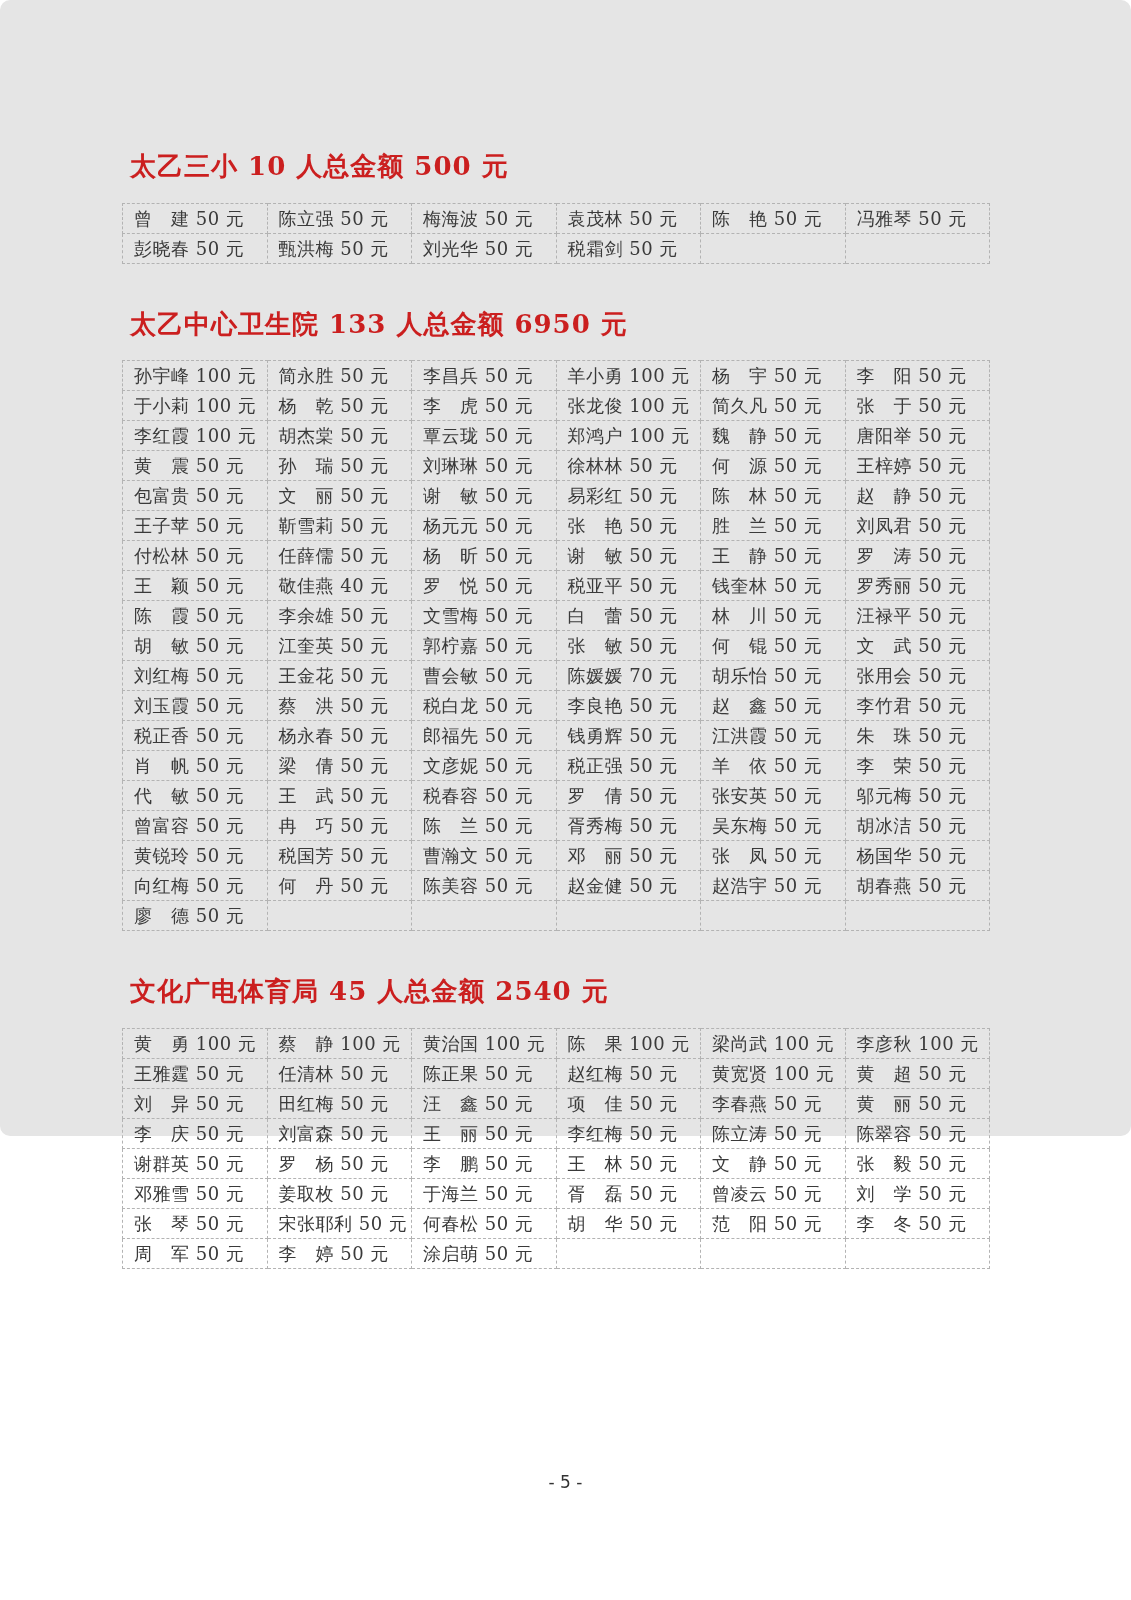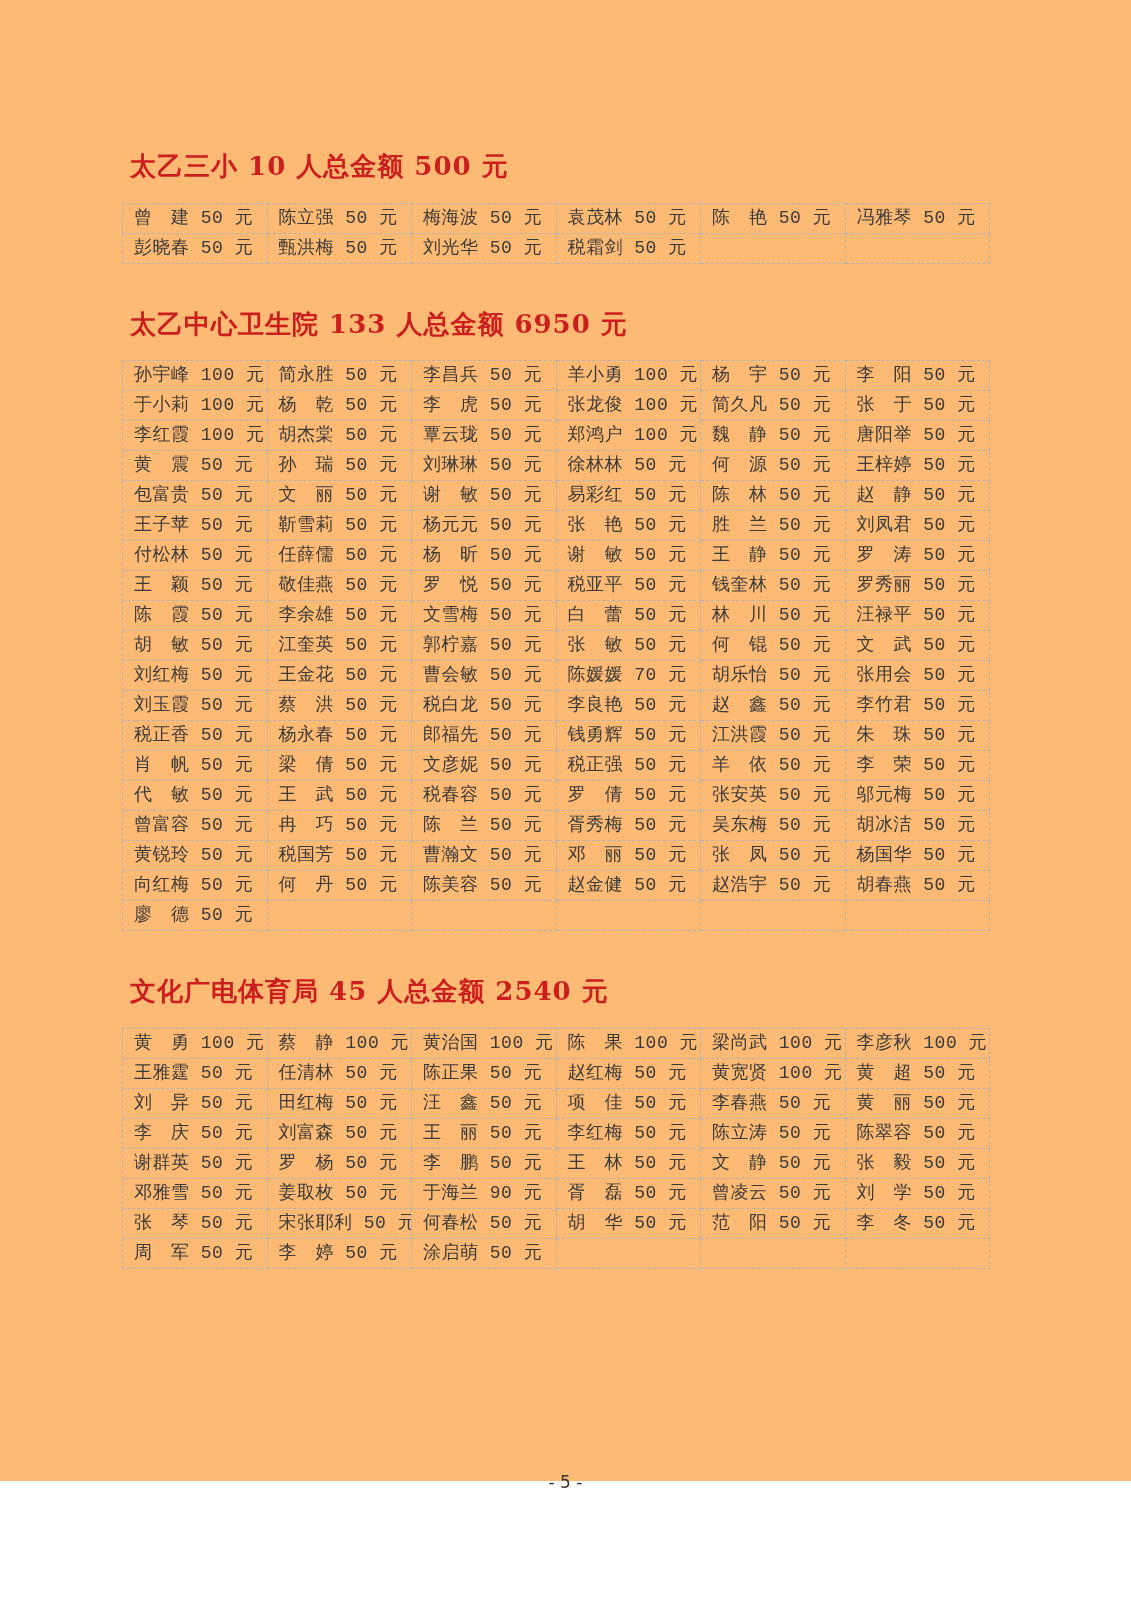--- a/index.html
+++ b/index.html
@@ -4,39 +4,39 @@
 <style>
   * { margin: 0; padding: 0; box-sizing: border-box; }
   html, body { background: #ffffff; }
   body {
     width: 1131px; height: 1600px;
     font-family: "DejaVu Serif", "Liberation Serif", serif;
     color: #2e2e2e;
     position: relative;
   }
   .page {
-    width: 1131px; height: 1481px;
-    background: #fdba74;
+    width: 1131px; height: 1136px;
+    background: #e5e5e5;
     padding: 150px 141px 0 122px;
+    border-radius: 10px;
   }
   .section-title {
     font-size: 26px;
     font-weight: bold;
     color: #cb1f1f;
     letter-spacing: 1px;
     margin: 0 0 20px 8px;
     line-height: 1.25;
   }
   .section { margin-bottom: 44px; }
   .section:last-of-type { margin-bottom: 0; }
   table.donor-table {
     width: 868px;
     table-layout: fixed;
     border-collapse: collapse;
-    font-family: Liberation Mono, monospace;
   }
   table.donor-table td {
     width: 16.6667%;
     height: 29px;
     border: 1px dashed #b3b3b3;
     font-size: 18px;
     color: #3a3a3a;
     padding: 2px 4px 2px 11px;
     white-space: nowrap;
     overflow: hidden;
@@ -137,21 +137,21 @@
           <tr>
             <td>付松林 50 元</td>
             <td>任薛儒 50 元</td>
             <td>杨　昕 50 元</td>
             <td>谢　敏 50 元</td>
             <td>王　静 50 元</td>
             <td>罗　涛 50 元</td>
           </tr>
           <tr>
             <td>王　颖 50 元</td>
-            <td>敬佳燕 50 元</td>
+            <td>敬佳燕 40 元</td>
             <td>罗　悦 50 元</td>
             <td>税亚平 50 元</td>
             <td>钱奎林 50 元</td>
             <td>罗秀丽 50 元</td>
           </tr>
           <tr>
             <td>陈　霞 50 元</td>
             <td>李余雄 50 元</td>
             <td>文雪梅 50 元</td>
             <td>白　蕾 50 元</td>
@@ -282,21 +282,21 @@
             <td>谢群英 50 元</td>
             <td>罗　杨 50 元</td>
             <td>李　鹏 50 元</td>
             <td>王　林 50 元</td>
             <td>文　静 50 元</td>
             <td>张　毅 50 元</td>
           </tr>
           <tr>
             <td>邓雅雪 50 元</td>
             <td>姜取枚 50 元</td>
-            <td>于海兰 90 元</td>
+            <td>于海兰 50 元</td>
             <td>胥　磊 50 元</td>
             <td>曾凌云 50 元</td>
             <td>刘　学 50 元</td>
           </tr>
           <tr>
             <td>张　琴 50 元</td>
             <td>宋张耶利 50 元</td>
             <td>何春松 50 元</td>
             <td>胡　华 50 元</td>
             <td>范　阳 50 元</td>

